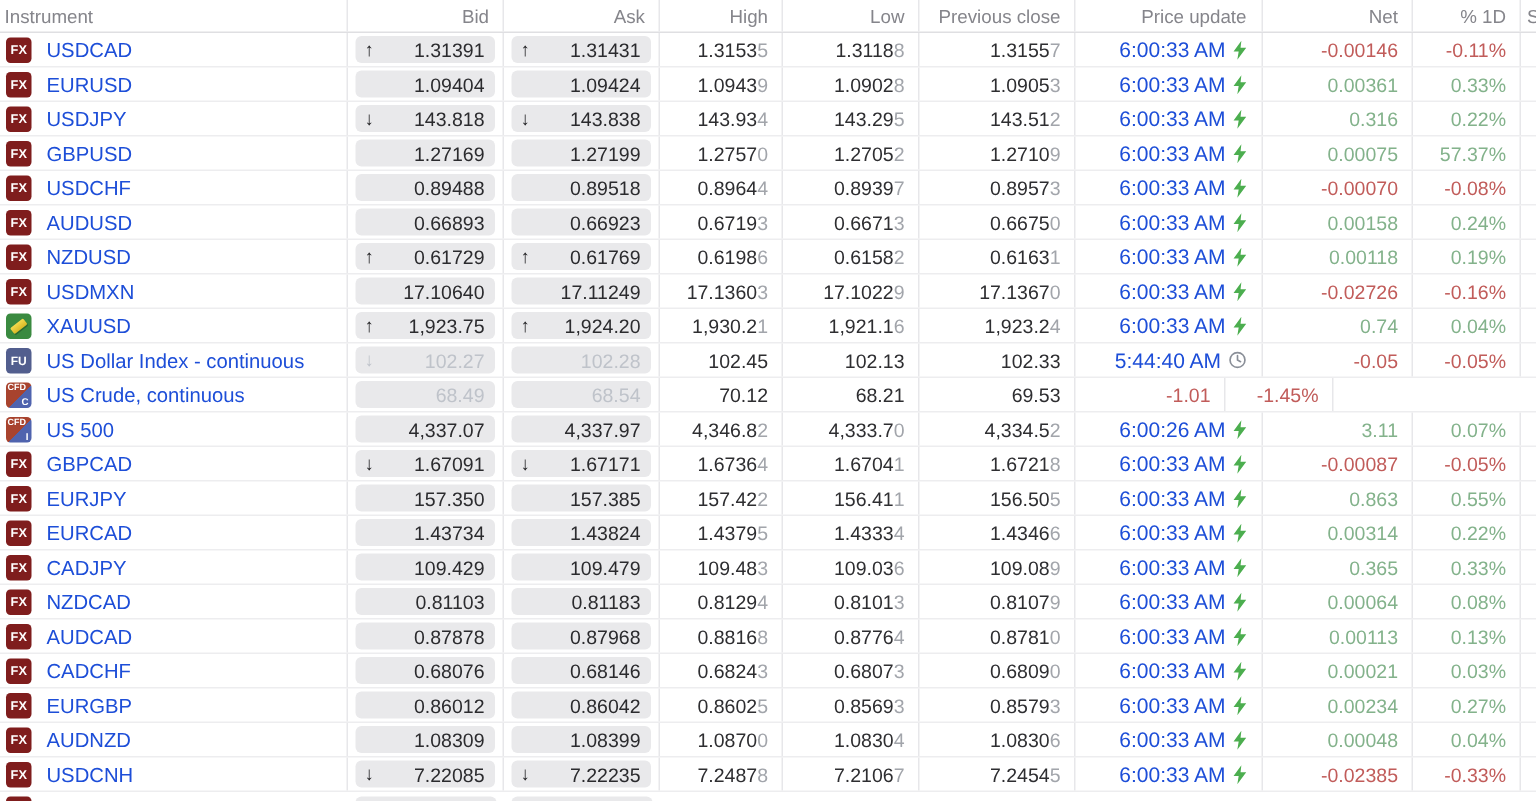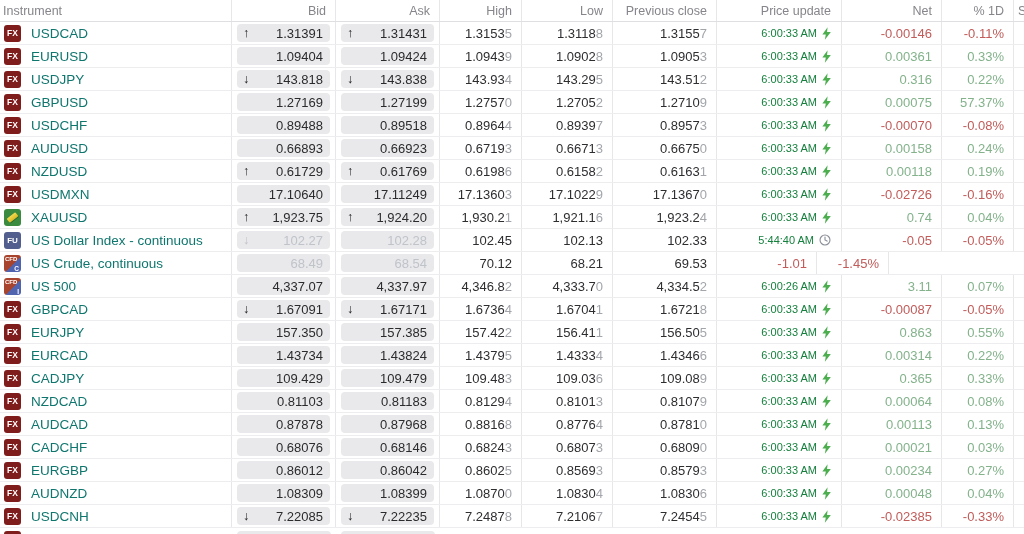--- a/index.html
+++ b/index.html
@@ -16,40 +16,40 @@
   .col-low{width:91px;}
   .col-prev{width:104px;}
   .col-time{width:125px;}
   .col-net{width:100px;}
   .col-pct{width:72px;}
   .col-s{width:10px;border-right:none;padding-left:4px;}
   .num{justify-content:flex-end;padding-right:9px;font-size:13px;color:#2e2e31;}
   .hrow .cell{font-size:12.5px;color:#85858b;}
   .hrow .hl{justify-content:flex-start;padding-left:3px;}
   .hrow .num{color:#85858b;}
-  .iname{margin-left:10px;font-size:13.5px;color:#0f766e;white-space:nowrap;}
+  .iname{margin-left:10px;font-size:13.5px;color:#1d4ed8;white-space:nowrap;}
   .badge{width:17px;height:17px;border-radius:3px;flex:0 0 17px;display:flex;align-items:center;justify-content:center;
     color:#fff;font-size:8.5px;font-weight:bold;position:relative;overflow:hidden;}
   .b-fx{background:#7f1d1d;}
   .b-fu{background:#525e8e;font-size:8px;}
   .b-gold{background:#3a8a40;}
   .b-gold .bar{width:11px;height:5px;background:linear-gradient(#f3da4e,#d9b826);border-radius:1px;transform:rotate(-38deg);display:block;box-shadow:0 1px 0 rgba(0,0,0,.25);}
   .b-cfd{background:linear-gradient(135deg,#a8432e 0 54%,#4f63ae 54% 100%);}
   .b-cfd .c1{position:absolute;top:1px;left:1px;font-size:6px;letter-spacing:0;}
   .b-cfd .c2{position:absolute;bottom:0px;right:2px;font-size:6.5px;}
   .pill{flex:1;height:18px;margin:0 5px;background:#e9e9eb;border-radius:4px;display:flex;align-items:center;
     padding:0 7px 0 6px;box-sizing:border-box;font-size:13px;color:#2b2b2e;}
   .pill .arr{font-weight:bold;font-size:12.5px;color:#1c1c1e;line-height:1;}
   .pill .val{margin-left:auto;}
   .row.stale .pill{color:#bfc3ca;}
   .row.stale .pill .arr{color:#bfc3ca;}
   .ld{color:#a2a5ab;}
   .pos{color:#83b28b;}
   .neg{color:#c15c5a;}
-  .col-time{justify-content:flex-end;padding-right:10px;font-size:11px;color:#15803d;}
+  .col-time{justify-content:flex-end;padding-right:10px;font-size:14px;color:#1d4ed8;}
   .ticon{margin-left:5px;display:flex;align-items:center;}
   .partial{height:6px;display:flex;overflow:hidden;align-items:flex-start;}
   .partial .badge{margin-left:4px;margin-top:3px;}
   .partial .sp{width:94px;height:18px;background:#e9e9eb;border-radius:4px;margin-top:3px;}
   .partial .g1{margin-left:216px;}
   .partial .g2{margin-left:10px;}
 </style>
 </head>
 <body>
 

